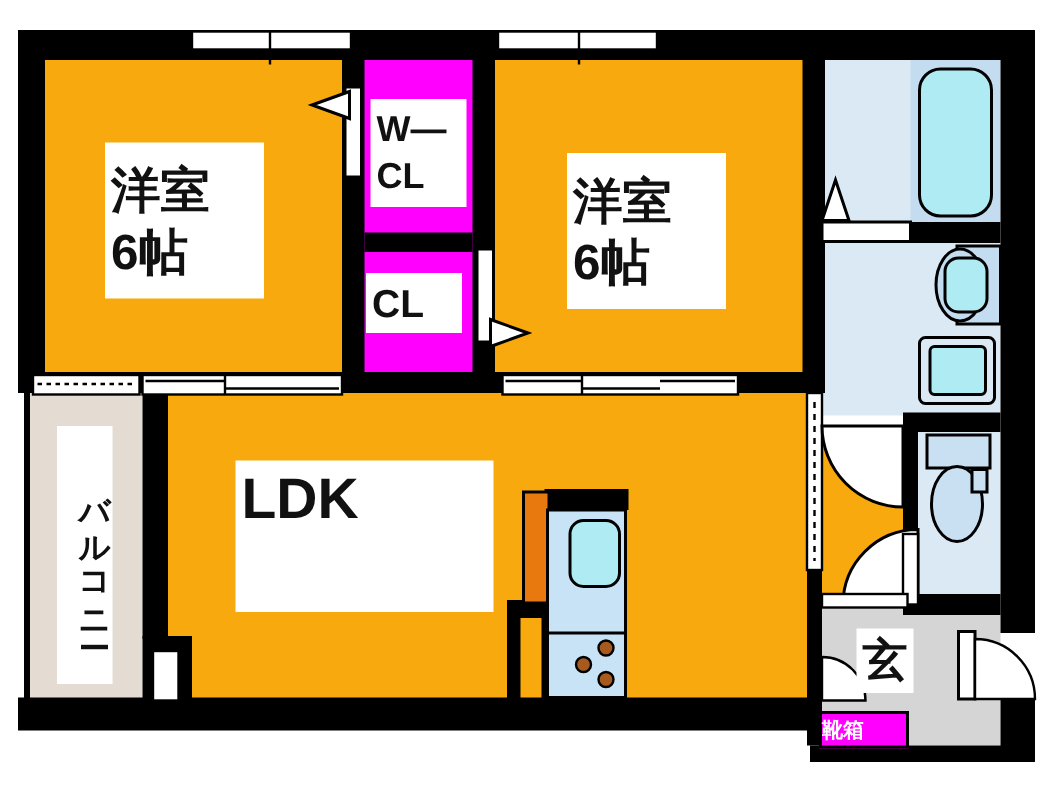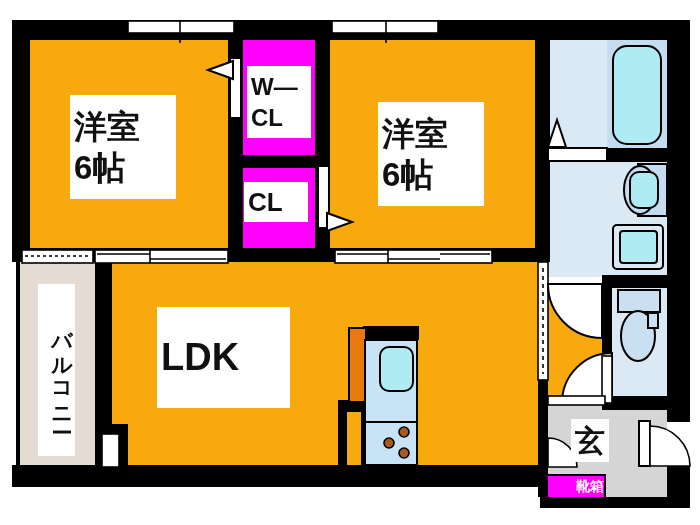--- a/index.html
+++ b/index.html
@@ -7,27 +7,27 @@
          font-family:"Liberation Sans","DejaVu Sans",sans-serif;}
   .stage svg{position:absolute;left:0;top:0;}
   .lbl{position:absolute;background:#ffffff;color:#111;font-weight:bold;
        display:flex;flex-direction:column;justify-content:center;
        padding:2px 4px;box-sizing:border-box;line-height:1.25;}
   .lbl span{display:block;white-space:nowrap;}
   .lbl-bed1{left:70px;top:95px;width:106px;height:104px;font-size:33px;}
   .lbl-bed2{left:378px;top:102px;width:106px;height:104px;font-size:33px;}
   .lbl-wcl{left:247px;top:66px;width:64px;height:72px;font-size:24px;line-height:1.3;}
   .lbl-cl{left:244px;top:182px;width:64px;height:40px;font-size:26px;}
-  .lbl-ldk{left:157px;top:307px;width:133px;height:101px;font-size:38px;line-height:1.3;}
+  .lbl-ldk{left:157px;top:307px;width:172px;height:101px;font-size:38px;line-height:1.3;justify-content:space-between;}
   .lbl-balcony{left:38px;top:284px;width:37px;height:172px;font-size:21px;
                writing-mode:vertical-rl;text-orientation:upright;
                display:block;text-align:center;padding:4px 0;letter-spacing:2px;}
   .lbl-genkan{left:571px;top:419px;width:38px;height:43px;font-size:30px;align-items:center;}
   .lbl-shoebox{left:546px;top:474px;width:60px;height:25px;background:#FF00FF;color:#ffffff;
-               border:2px solid #000;font-size:14px;align-items:flex-end;justify-content:center;
+               border:2px solid #000;font-size:14px;align-items:flex-start;justify-content:center;
                padding:0;}
 </style>
 </head>
 <body>
 
 <div class="stage">
 
 <svg width="700" height="525" viewBox="0 0 700 525">
 
   <rect x="25" y="32" width="215" height="225" fill="#F7A90D"></rect>

